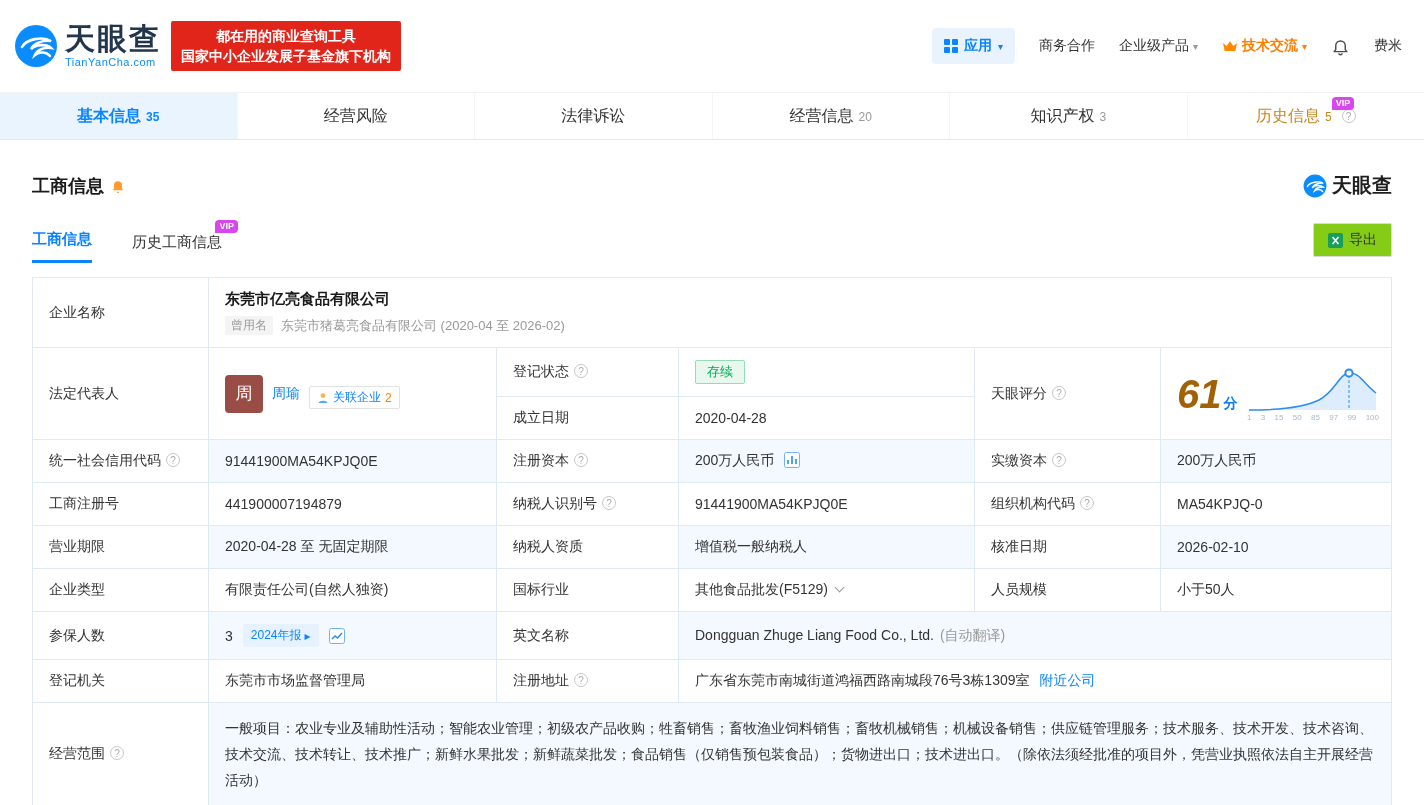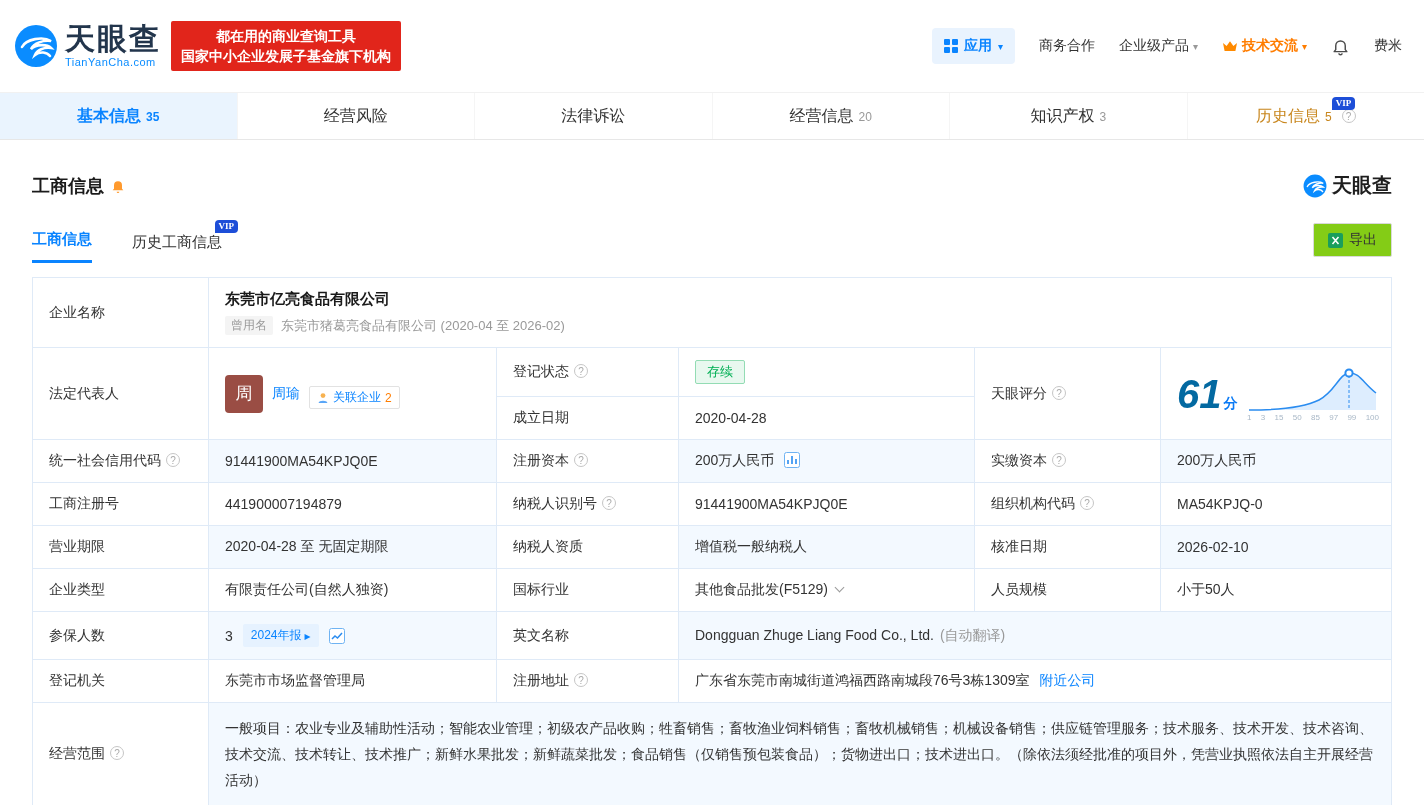--- a/index.html
+++ b/index.html
@@ -39,22 +39,22 @@
   
   .main-tabs { display:flex; height:48px; border-top:1px solid #f1f1f1; border-bottom:1px solid #e7e7e7; background:#fff; }
   .tab { flex:1; display:flex; align-items:center; justify-content:center; gap:5px; font-size:16px;
     color:#333; cursor:pointer; position:relative; border-right:1px solid #f5f5f5; }
   .tab:last-child { border-right:none; }
   .tab.active { background:#eaf4fe; color:#0a84ff; font-weight:bold; }
   .tcount { font-size:12px; color:#999; margin-top:2px; }
   .tab.active .tcount { color:#0a84ff; }
   .tab.history { color:#c8861d; }
   .tab.history .tcount { color:#c8861d; }
-  .vip-chip { background:#1d4ed8; color:#fff; font-size:9px; font-weight:bold; line-height:1;
-    padding:2px 4px; border-radius:4px 4px 4px 0; display:inline-block;font-family:Liberation Serif, serif; }
+  .vip-chip { background:#d946ef; color:#fff; font-size:9px; font-weight:bold; line-height:1;
+    padding:2px 4px; border-radius:4px 4px 4px 0; display:inline-block; }
   .tab .vip-chip { position:absolute; top:4px; left:calc(50% + 26px); }
 
   
   .content { padding:0 32px; }
   .section-head { display:flex; align-items:center; margin-top:32px; }
   .section-title { font-size:18px; font-weight:bold; color:#1a1a1a; margin:0 6px 0 0; }
   .right-logo { margin-left:auto; display:flex; align-items:center; gap:5px; font-size:20px;
     font-weight:bold; color:#1e1e1e; }
   .subtabs-row { display:flex; align-items:flex-end; margin-top:24px; }
   .subtab { font-size:15px; color:#333; margin-right:40px; padding-bottom:11px; cursor:pointer; position:relative; }
@@ -79,21 +79,21 @@
   .avatar { width:38px; height:38px; border-radius:4px; background:#9a4d44; color:#fff; font-size:17px;
     display:flex; align-items:center; justify-content:center; cursor:pointer; flex:none; }
   .rep-name { color:#0a84ff; cursor:pointer; }
   .rel-badge { border:1px solid #e2e2e2; border-radius:2px; padding:2px 7px; font-size:12px; color:#0a84ff;
     display:inline-flex; align-items:center; gap:4px; cursor:pointer; background:#fff;margin-top:8px; }
   .rel-badge .cnt { color:#ff7d00; }
   .status-badge { display:inline-block; background:#e8f8ef; border:1px solid #93dcb4; color:#00af54;
     font-size:13px; padding:2px 11px; border-radius:2px; }
   .score-cell { padding:6px 12px 6px 16px !important; }
   .score-wrap { display:flex; align-items:center; justify-content:space-between; }
-  .score-num { font-size:40px; font-weight:bold; font-style:italic; color:#0369a1; line-height:1; }
+  .score-num { font-size:40px; font-weight:bold; font-style:italic; color:#a16207; line-height:1; }
   .score-unit { font-size:14px; color:#0a7af5; font-weight:bold; margin-left:2px; }
   .score-chart { display:flex; flex-direction:column; align-items:stretch; width:132px; }
   .axis { display:flex; justify-content:space-between; font-size:8px; color:#a9b8c7; margin-top:1px; }
   .ic-inline { vertical-align:-3px; margin-left:6px; cursor:pointer; }
   .ar-badge { background:#e6f2ff; color:#0a84ff; font-size:12px; padding:3px 8px; border-radius:2px;
     cursor:pointer; display:inline-flex; align-items:center; gap:3px; }
   .insured-cell { display:flex; align-items:center; gap:10px; }
   .chev { display:inline-block; width:7px; height:7px; border-right:1.5px solid #9a9a9a;
     border-bottom:1.5px solid #9a9a9a; transform:rotate(45deg); margin-left:8px; vertical-align:3px; cursor:pointer; }
   .gray-note { color:#999; margin-left:6px; }

